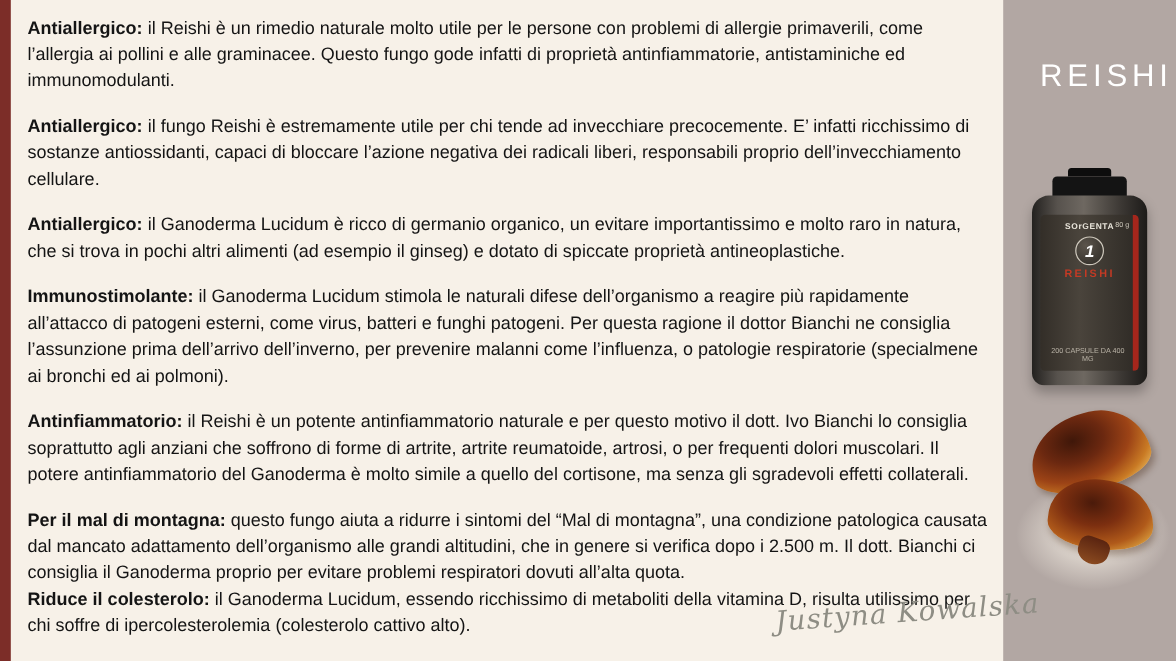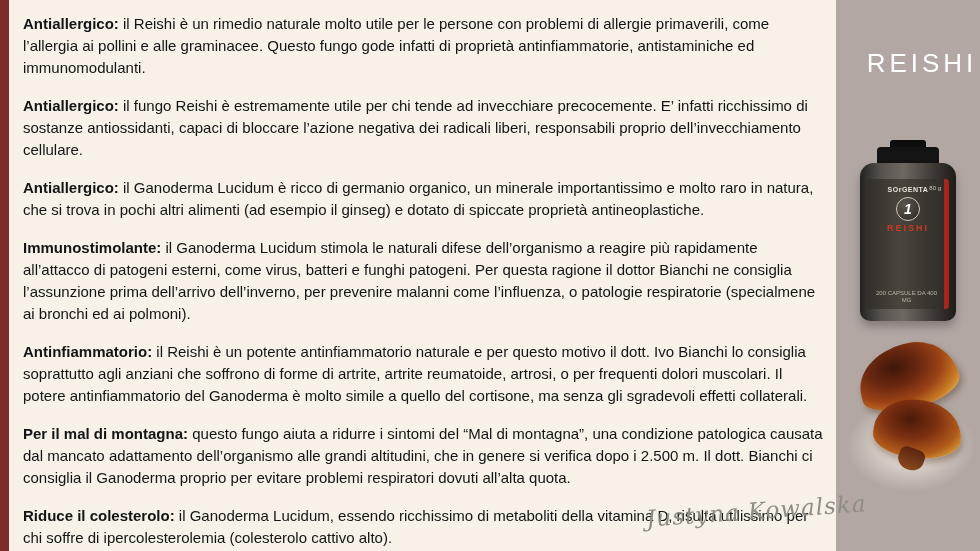--- a/index.html
+++ b/index.html
@@ -6,21 +6,21 @@
   html,body { width:980px; height:551px; }
   body { font-family:"Liberation Sans","DejaVu Sans",sans-serif; overflow:hidden; background:#f7f1e8; }
 
   .page { position:relative; width:980px; height:551px; background:#f7f1e8;text-decoration:underline; }
 
   .stripe { position:absolute; left:0; top:0; width:9px; height:100%; background:#7c2d28; }
 
   .content { position:absolute; left:9px; top:0; width:827px; height:100%; padding:13px 12px 0 14px; color:#141414; }
   .para { font-size:15px; line-height:22px; margin-bottom:16px; }
   .para strong { font-weight:bold; }
-  .para.tight { margin-bottom:16px; }
+  .para.tight { margin-bottom:0; }
 
   .sidebar { position:absolute; left:836px; top:0; width:144px; height:100%; background:#b2a7a3;padding-left:28px; }
   .reishi-title { margin-top:48px; text-align:center; color:#ffffff; font-size:26px; letter-spacing:4px; font-weight:400; }
 
   
   .bottle { position:absolute; left:50%; top:140px; transform:translateX(-50%); width:96px; }
   .cap-top { width:36px; height:7px; background:#0d0d0d; margin:0 auto; border-radius:3px 3px 0 0; }
   .cap { width:62px; height:18px; background:#141414; margin:0 auto; border-radius:4px 4px 2px 2px; }
   .bottle-body { width:96px; height:158px; margin-top:-2px; position:relative;
       background:linear-gradient(90deg,#23211f 0%,#57524d 22%,#6e6861 45%,#3b3733 78%,#1d1b19 100%);
@@ -57,21 +57,21 @@
 </head>
 <body>
 
 <div class="page">
 
   <div class="stripe"></div>
 
   <div class="content">
     <p class="para"><strong>Antiallergico:</strong><span> il Reishi è un rimedio naturale molto utile per le persone con problemi di allergie primaverili, come l’allergia ai pollini e alle graminacee. Questo fungo gode infatti di proprietà antinfiammatorie, antistaminiche ed immunomodulanti.</span></p>
     <p class="para"><strong>Antiallergico:</strong><span> il fungo Reishi è estremamente utile per chi tende ad invecchiare precocemente. E’ infatti ricchissimo di sostanze antiossidanti, capaci di bloccare l’azione negativa dei radicali liberi, responsabili proprio dell’invecchiamento cellulare.</span></p>
-    <p class="para"><strong>Antiallergico:</strong><span> il Ganoderma Lucidum è ricco di germanio organico, un minerale importantissimo e molto raro in natura, che si trova in pochi altri alimenti (ad esempio il ginseg) e dotato di spiccate proprietà antineoplastiche.</span></p>
+    <p class="para"><strong>Antiallergico:</strong><span> il Ganoderma Lucidum è ricco di germanio organico, un evitare importantissimo e molto raro in natura, che si trova in pochi altri alimenti (ad esempio il ginseg) e dotato di spiccate proprietà antineoplastiche.</span></p>
     <p class="para"><strong>Immunostimolante:</strong><span> il Ganoderma Lucidum stimola le naturali difese dell’organismo a reagire più rapidamente all’attacco di patogeni esterni, come virus, batteri e funghi patogeni. Per questa ragione il dottor Bianchi ne consiglia l’assunzione prima dell’arrivo dell’inverno, per prevenire malanni come l’influenza, o patologie respiratorie (specialmene ai bronchi ed ai polmoni).</span></p>
     <p class="para"><strong>Antinfiammatorio:</strong><span> il Reishi è un potente antinfiammatorio naturale e per questo motivo il dott. Ivo Bianchi lo consiglia soprattutto agli anziani che soffrono di forme di artrite, artrite reumatoide, artrosi, o per frequenti dolori muscolari. Il potere antinfiammatorio del Ganoderma è molto simile a quello del cortisone, ma senza gli sgradevoli effetti collaterali.</span></p>
     <p class="para tight"><strong>Per il mal di montagna:</strong><span> questo fungo aiuta a ridurre i sintomi del “Mal di montagna”, una condizione patologica causata dal mancato adattamento dell’organismo alle grandi altitudini, che in genere si verifica dopo i 2.500 m. Il dott. Bianchi ci consiglia il Ganoderma proprio per evitare problemi respiratori dovuti all’alta quota.</span></p>
     <p class="para"><strong>Riduce il colesterolo:</strong><span> il Ganoderma Lucidum, essendo ricchissimo di metaboliti della vitamina D, risulta utilissimo per chi soffre di ipercolesterolemia (colesterolo cattivo alto).</span></p>
   </div>
 
   <aside class="sidebar">
     <div class="reishi-title">REISHI</div>
 
     <div class="bottle">

